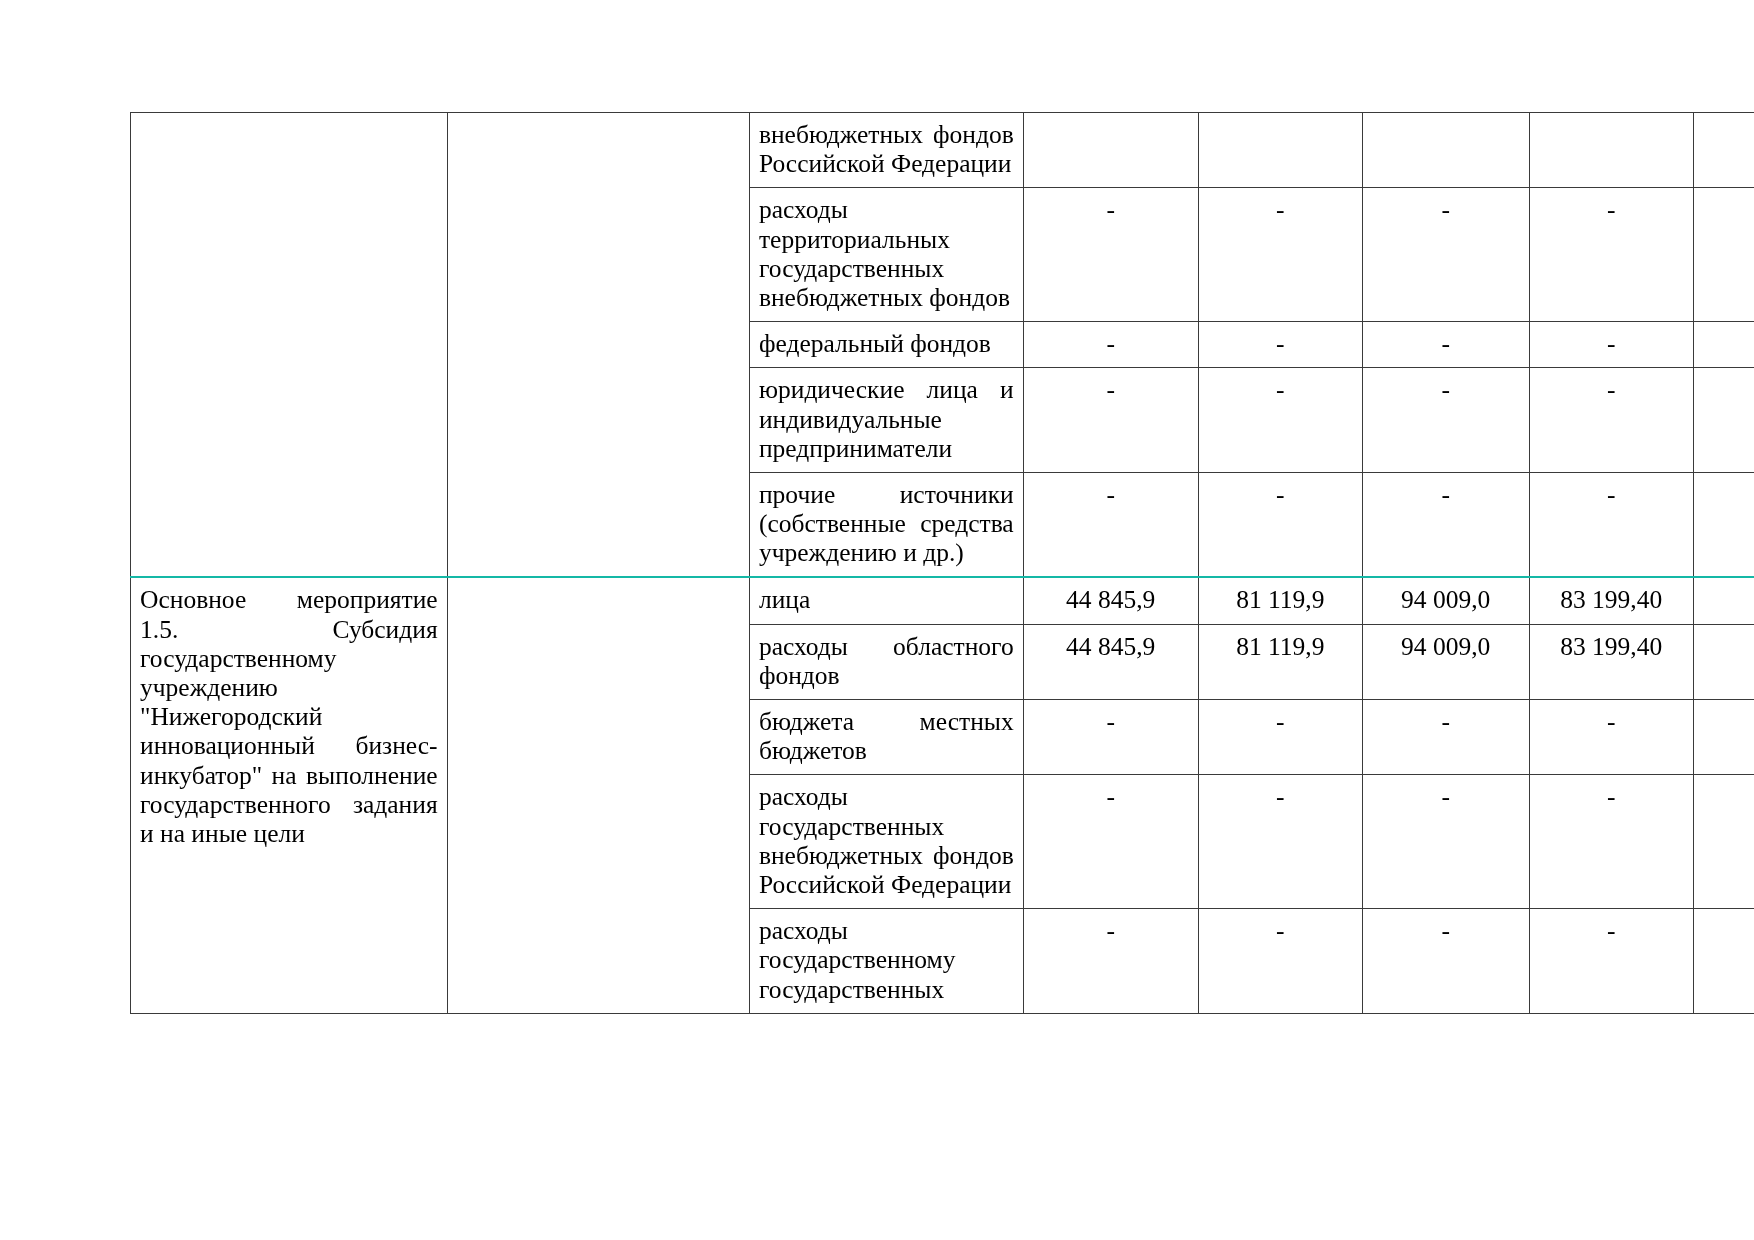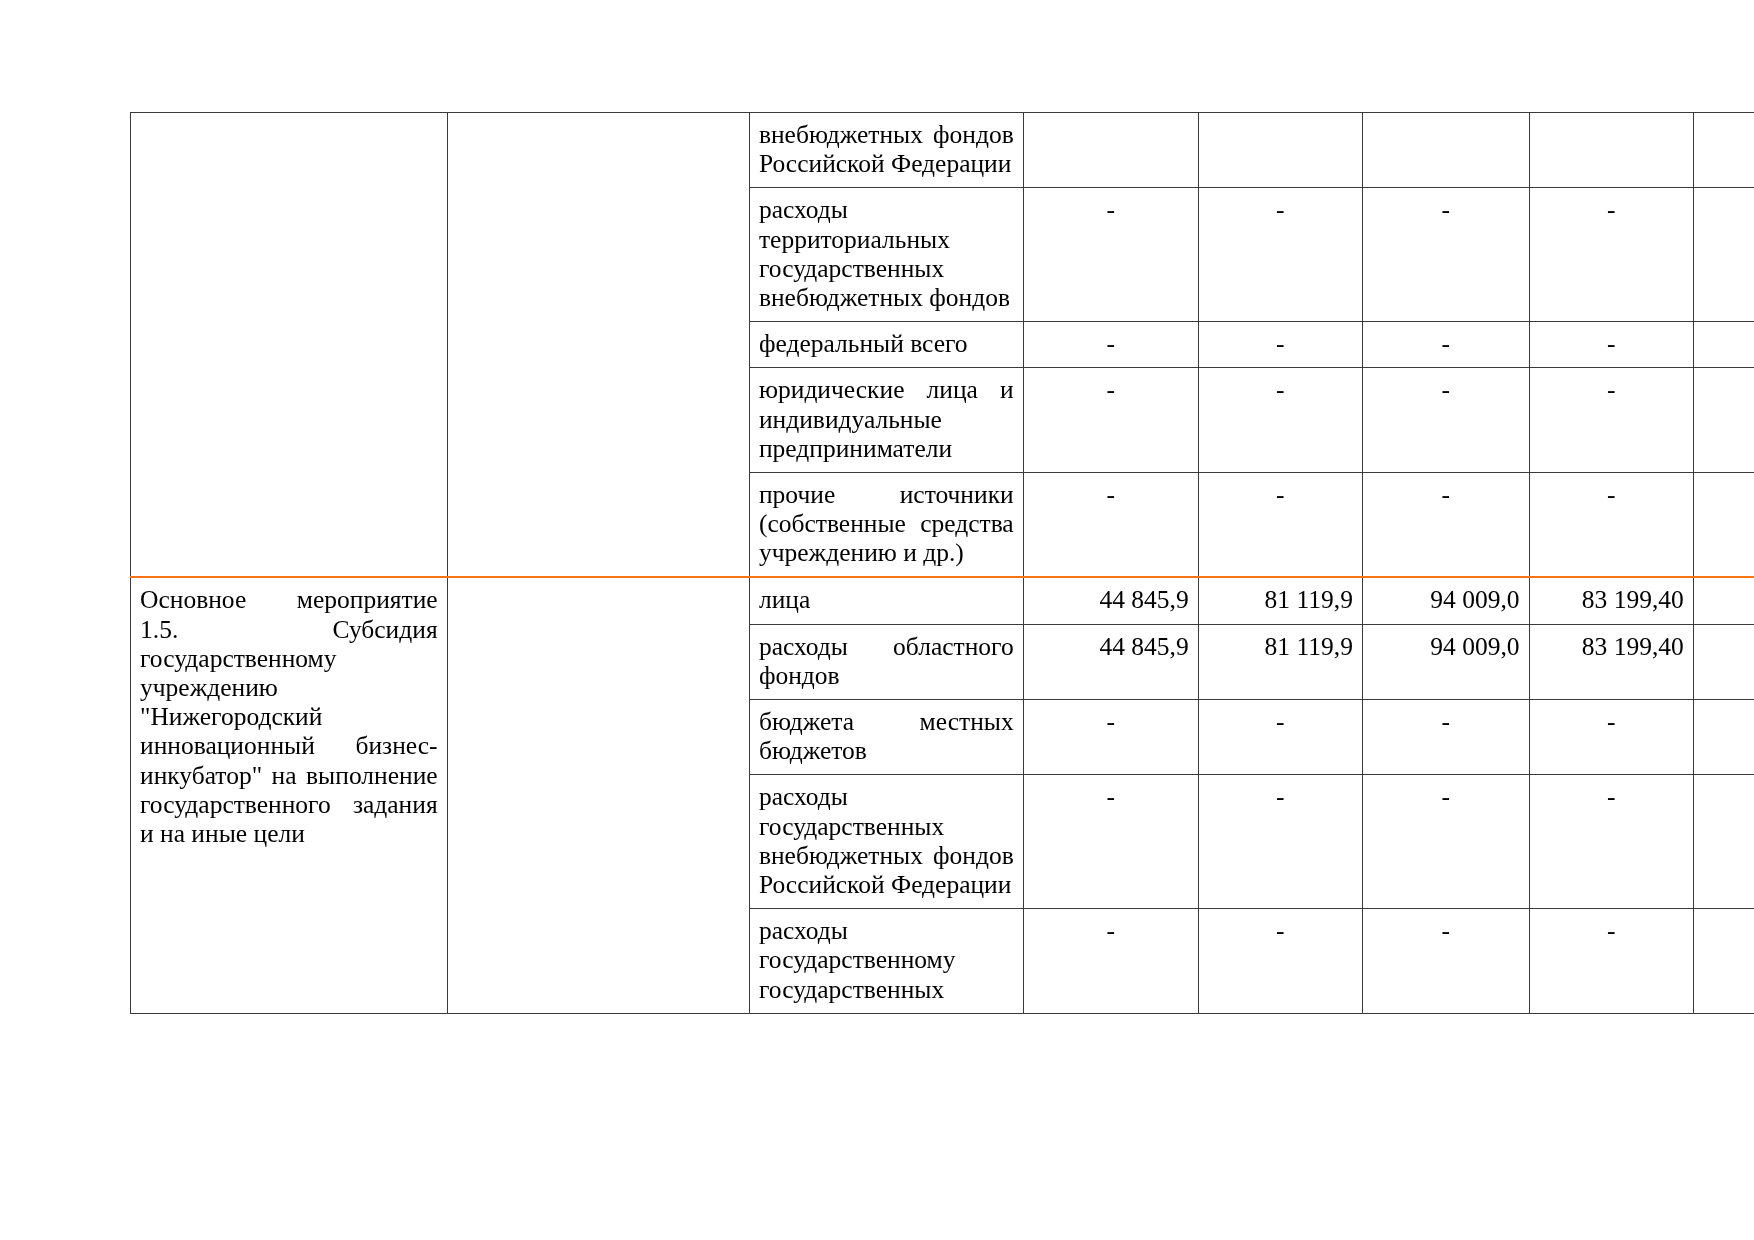--- a/index.html
+++ b/index.html
@@ -56,30 +56,30 @@
   col.c-year3    { width: 140px; }
   col.c-year4    { width: 138px; }
   col.c-year5    { width: 190px; }
 
   .just {
     text-align: justify;
     text-align-last: left;
     hyphens: none;
   }
   .num {
-    text-align: right;
+    text-align: center;
     white-space: nowrap;
   }
   .dash {
     text-align: center;
   }
   .vtop { vertical-align: top; }
 
   
-  tr.section-start > td { border-top: 2px solid #f97316; margin-top: 8px; }
+  tr.section-start > td { border-top: 2px solid #14b8a6; margin-top: 8px; }
 </style>
 </head>
 <body>
 
 <div class="page">
   <div class="table-clip">
     <table class="budget-table">
       <colgroup>
         <col class="c-measure">
         <col class="c-exec">
@@ -106,21 +106,21 @@
         <tr>
           <td class="just">расходы территориальных государственных внебюджетных фондов</td>
           <td class="dash">-</td>
           <td class="dash">-</td>
           <td class="dash">-</td>
           <td class="dash">-</td>
           <td class="dash">-</td>
         </tr>
 
         <tr>
-          <td class="just">федеральный всего</td>
+          <td class="just">федеральный фондов</td>
           <td class="dash">-</td>
           <td class="dash">-</td>
           <td class="dash">-</td>
           <td class="dash">-</td>
           <td class="dash">-</td>
         </tr>
 
         <tr>
           <td class="just">юридические лица и индивидуальные предприниматели</td>
           <td class="dash">-</td>

